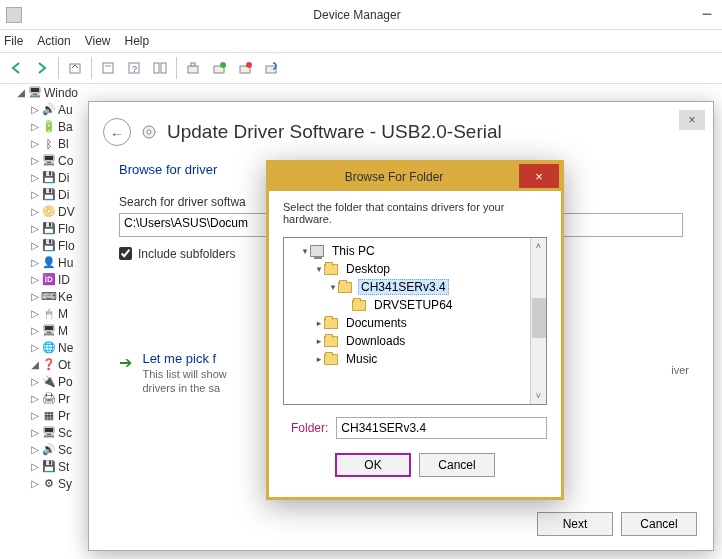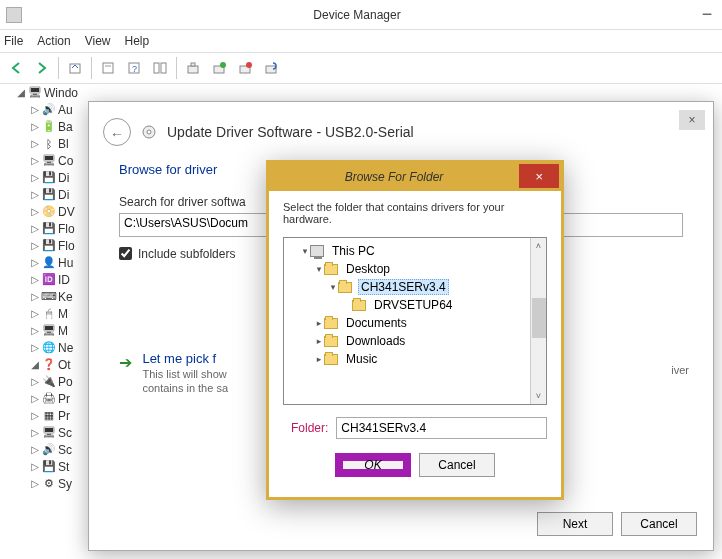--- a/index.html
+++ b/index.html
@@ -24,57 +24,57 @@
 .treeitem { display: flex; align-items: center; height: 17px; font-size: 12px; color: #333; white-space: nowrap; gap: 2px;}
 .treeitem .exp { width: 10px; font-size: 10px; display:inline-block; text-align:center; color:#666;}
 .treeitem .ico { width: 14px; height: 14px; display: inline-flex; align-items:center; justify-content:center; font-size:11px;}
 
 
 .upd { position: absolute; left: 88px; top: 101px; width: 626px; height: 450px; border: 1px solid #aaa; background: #fff; box-shadow: 0 4px 20px rgba(0,0,0,.3); }
 .upd-close { position: absolute; right: 8px; top: 8px; width: 26px; height: 20px; background: #ddd; display:flex; align-items:center; justify-content:center; color:#555; font-size:12px;}
 .upd-head { height: 60px; display: flex; align-items: center; padding: 0 14px; gap: 10px; }
 .upd-back { width: 28px; height: 28px; border: 1px solid #999; border-radius: 50%; display: flex; align-items: center; justify-content: center; font-size: 14px; color:#666;}
 .upd-head .hicon { width:16px; height:16px; }
-.upd-head .htxt { font-size: 14px; color: #333; }
+.upd-head .htxt { font-size: 19px; color: #333; }
 .upd-body { padding: 0 30px; }
 .upd-body h2 { color: #003399; font-weight: normal; font-size: 13px; margin-bottom: 18px; }
 .upd-body .lbl { font-size: 12px; margin-bottom: 4px; color:#333;}
 .upd-body .pathwrap { display: flex; gap: 6px; margin-bottom: 10px;}
 .upd-body .path { flex: 1; height: 24px; border: 1px solid #aaa; padding: 2px 4px; font-size: 12px; overflow:hidden; background:#fff;}
 .upd-body .chk { display:flex; align-items:flex-start; gap:6px; font-size:12px; color:#333;}
 .upd-body .chk input { width:13px; height:13px; accent-color: #333;}
 .upd-pick { margin-top: 90px; display: flex; gap: 10px; }
 .upd-pick .arrow { color: #2b8a2b; font-size: 16px; margin-top:2px;}
 .upd-pick .pt { color: #003399; font-size: 13px; }
 .upd-pick .ps { color: #666; font-size: 11px; margin-top: 2px; }
 .upd-foot { position: absolute; bottom: 14px; right: 16px; display:flex; gap:8px;margin-top:43px; }
 .wbtn { min-width: 76px; height: 24px; border: 1px solid #999; background: #f2f2f2; font-size: 12px; cursor:default; display:flex; align-items:center; justify-content:center;}
 
 
 .bff { position: absolute; left: 266px; top: 160px; width: 298px; height: 340px; border: 3px solid #d9ad3f; background: #fff; box-shadow: 0 6px 28px rgba(0,0,0,.35);}
-.bff-title { height: 28px; background: #d9ad3f; display:flex; align-items:center;font-style:italic; }
+.bff-title { height: 28px; background: #d9ad3f; display:flex; align-items:center; }
 .bff-title .txt { flex:1; text-align:center; font-size:12px; color:#333; }
 .bff-title .close { width:40px; height:24px; background:#c0392b; color:#fff; display:flex; align-items:center; justify-content:center; font-size:13px; margin-right:2px; margin-top:-2px;}
 .bff-body { padding: 10px 14px 0 14px; }
 .bff-body .intro { font-size: 11px; color:#333; margin-bottom:12px;}
 .bff-tree { border:1px solid #888; height:168px; overflow:hidden; position:relative; font-size:12px;}
 .bff-tree .scroll { position:absolute; right:0; top:0; width:16px; height:100%; background:#f0f0f0; border-left:1px solid #ccc;}
 .bff-tree .scroll .up, .bff-tree .scroll .dn { height:16px; text-align:center; font-size:9px; color:#666; line-height:16px;}
 .bff-tree .scroll .thumb { position:absolute; top:60px; width:14px; left:1px; height:40px; background:#ccc;}
 .bff-tree-in { padding:4px 2px;}
 .trow { display:flex; align-items:center; height:18px; white-space:nowrap;}
 .trow .tri { width:10px; text-align:center; font-size:9px; color:#555;}
 .trow .ficon { width:16px; height:14px; margin-right:4px; display:inline-flex; align-items:center;}
 .trow.sel .lbl2 { background:#cde8ff; border:1px dotted #6fa8dc; padding:0 2px;}
 .trow .lbl2 { padding:0 2px;} .ind1{padding-left:14px;} .ind2{padding-left:28px;} .ind3{padding-left:42px;} .ind4{padding-left:56px;}
 .bff-folder { display:flex; align-items:center; gap:8px; margin-top:12px;}
 .bff-folder .flbl { font-size:12px; color:#be185d;margin-left:8px;}
 .bff-folder input { flex:1; height:22px; border:1px solid #aaa; padding:2px 4px; font-size:12px;}
 .bff-btns { display:flex; gap:8px; justify-content:center; margin-top:14px;}
-.bff-btns .wbtn.primary { border:8px solid #a21caf;font-style:italic;}
+.bff-btns .wbtn.primary { border:2px solid #a21caf;}
 
 
 .folder-ico { width:14px; height:11px; background:#f7d77a; border:1px solid #c8a83a; position:relative; display:inline-block;}
 .folder-ico::before { content:''; position:absolute; top:-3px; left:0; width:6px; height:3px; background:#f7d77a; border:1px solid #c8a83a; border-bottom:none;}
 .pc-ico { width:14px; height:12px; background:#e0e0e0; border:1px solid #888; display:inline-block; position:relative;}
 .pc-ico::after{content:''; position:absolute; bottom:-3px; left:3px; width:8px; height:2px; background:#888;}
 
 .ver { font-size:11px;}
 </style>
 </head>
@@ -302,21 +302,21 @@
     </div>
     <label class="chk">
       <input type="checkbox" checked="" style="">
       <span>Include subfolders</span>
     </label>
     <div class="upd-pick">
       <div class="arrow">➔</div>
       <div>
         <div class="pt">Let me pick f</div>
         <div class="ps">This list will show</div>
-        <div class="ps">contains in the sa</div>
+        <div class="ps">drivers in the sa</div>
       </div>
     </div>
     <div style="position:absolute; right:24px; top:262px; color:#666; font-size:11px;">iver</div>
   </div>
   <div class="upd-foot">
     <div class="wbtn">Next</div>
     <div class="wbtn">Cancel</div>
   </div>
 </div>
 

